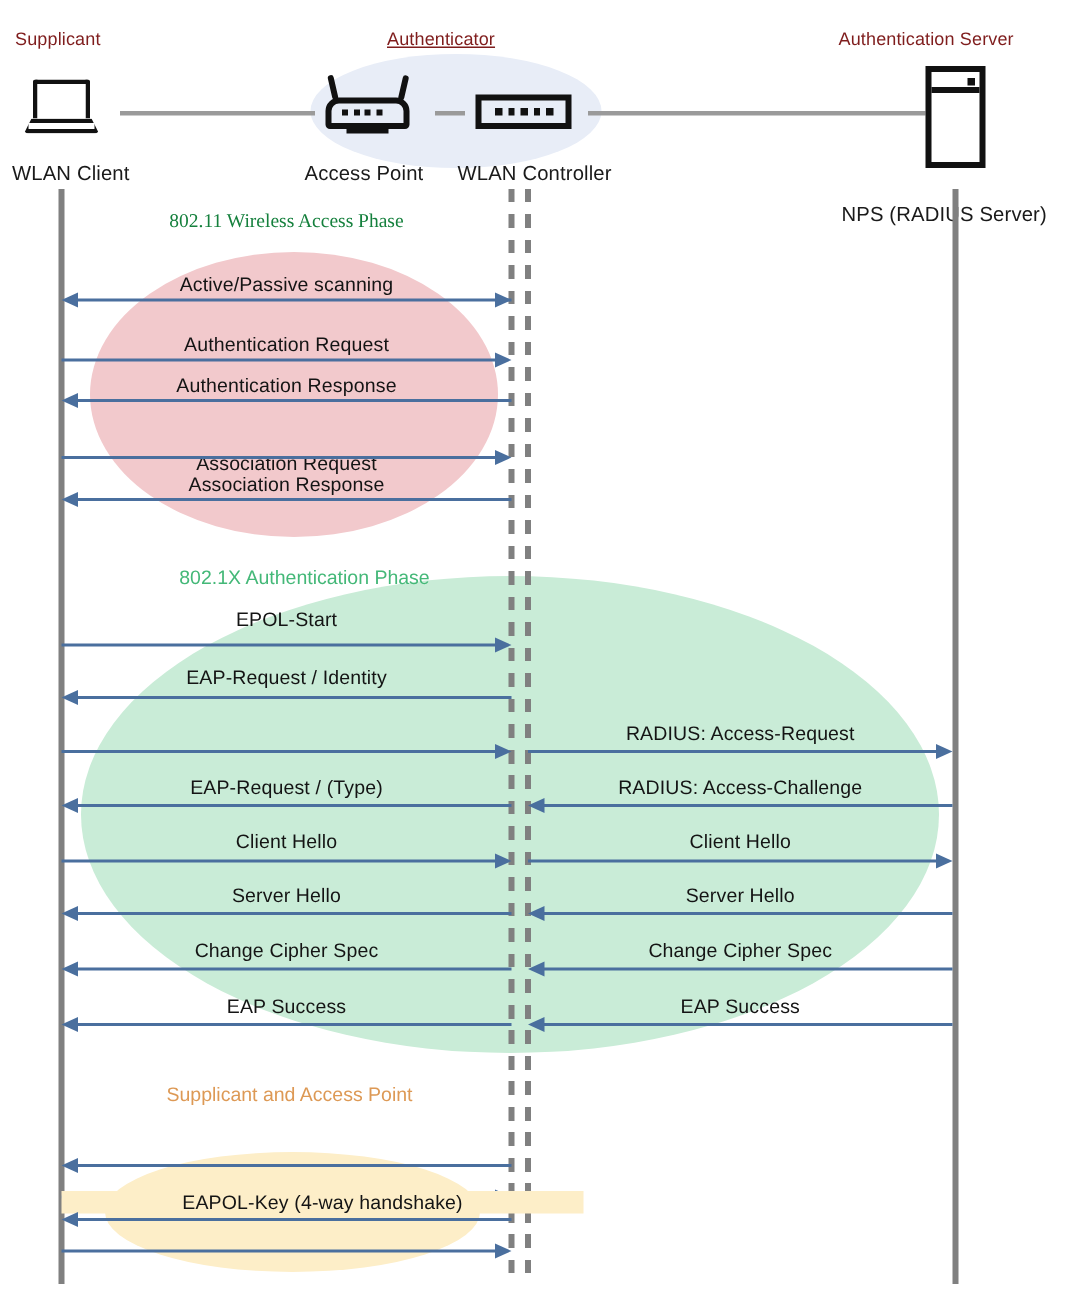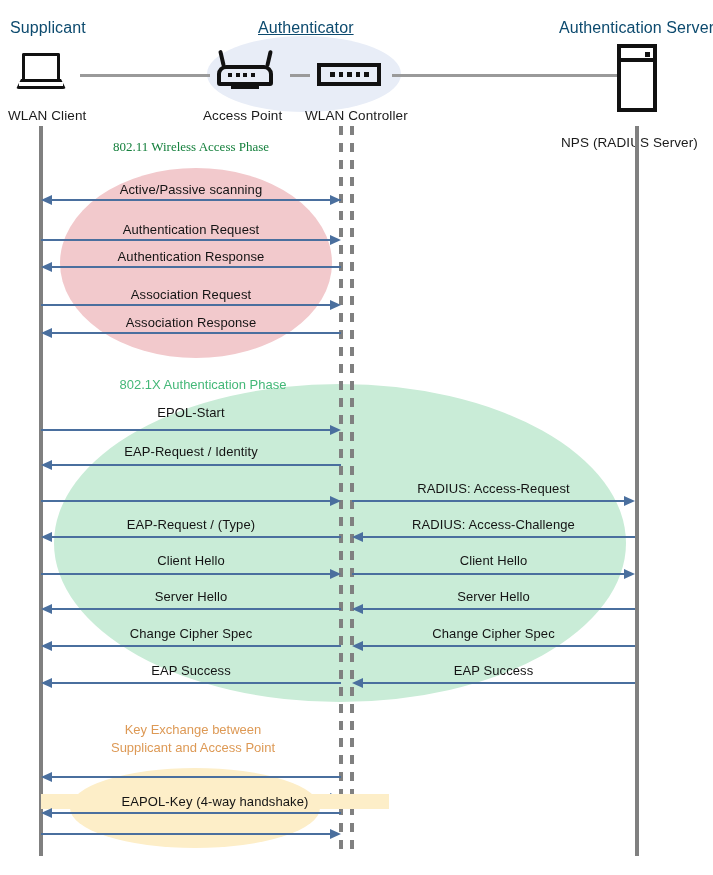--- a/index.html
+++ b/index.html
@@ -11,22 +11,22 @@
     position:relative;
     width:713px;
     height:875px;
     overflow:hidden;
     background:#ffffff;
   }
 
   
   .role-title{
     position:absolute;
-    font-size:16px;
-    color:#0c4a6e;
+    font-size:12px;
+    color:#7f1d1d;
     white-space:nowrap;
     letter-spacing:0.1px;
   }
   .role-caption{
     position:absolute;
     font-size:13.5px;
     color:#1a1a1a;
     white-space:nowrap;
     letter-spacing:0.1px;
   }
@@ -209,38 +209,37 @@
   <div class="lifeline" style="left:39px;top:126px;height:730px;"></div>
   <div class="lifeline-dashed" style="left:339px;top:126px;height:730px;"></div>
   <div class="lifeline-dashed" style="left:350px;top:126px;height:730px;"></div>
   <div class="lifeline" style="left:635px;top:126px;height:730px;"></div>
 
   <div class="phase-label" style="left:86px;top:138px;width:210px;color:#15803d;font-family:Liberation Serif, serif;">802.11 Wireless Access Phase</div>
 
   <div class="phase-label" style="left:98px;top:376px;width:210px;color:#44b878;">802.1X Authentication Phase</div>
 
   <div class="phase-label" style="left:85px;top:721px;width:216px;color:#dd9955;">
-    <div>Key Exchange between</div>
     <div>Supplicant and Access Point</div>
   </div>
 
   <div class="msg-label" style="left:41px;top:182px;width:300px;">Active/Passive scanning</div>
   <div class="msg-line" style="left:48px;top:199px;width:293px;"></div>
   <div class="msg-head left" style="left:41px;top:194.5px;"></div>
   <div class="msg-head right" style="left:330px;top:194.5px;"></div>
 
   <div class="msg-label" style="left:41px;top:222px;width:300px;">Authentication Request</div>
   <div class="msg-line" style="left:41px;top:239px;width:292px;"></div>
   <div class="msg-head right" style="left:330px;top:234.5px;"></div>
 
   <div class="msg-label" style="left:41px;top:249px;width:300px;">Authentication Response</div>
   <div class="msg-line" style="left:48px;top:266px;width:293px;"></div>
   <div class="msg-head left" style="left:41px;top:261.5px;"></div>
 
-  <div class="msg-label" style="left:41px;top:287px;width:300px;text-align:center;">Association Request</div>
+  <div class="msg-label" style="left:41px;top:301px;width:300px;text-align:center;">Association Request</div>
   <div class="msg-line" style="left:41px;top:304px;width:292px;"></div>
   <div class="msg-head right" style="left:330px;top:299.5px;"></div>
 
   <div class="msg-label" style="left:41px;top:315px;width:300px;">Association Response</div>
   <div class="msg-line" style="left:48px;top:332px;width:293px;"></div>
   <div class="msg-head left" style="left:41px;top:327.5px;"></div>
 
   <div class="msg-label" style="left:41px;top:405px;width:300px;">EPOL-Start</div>
   <div class="msg-line" style="left:41px;top:429px;width:292px;"></div>
   <div class="msg-head right" style="left:330px;top:424.5px;"></div>

